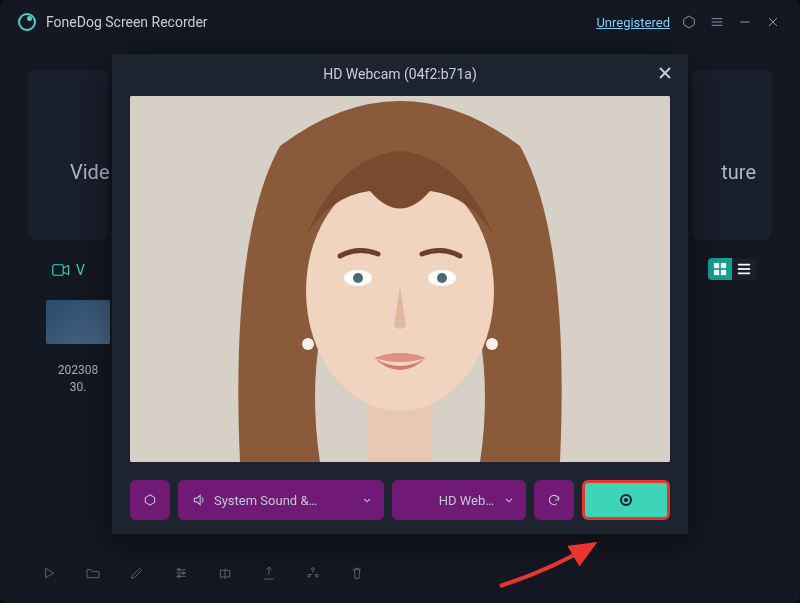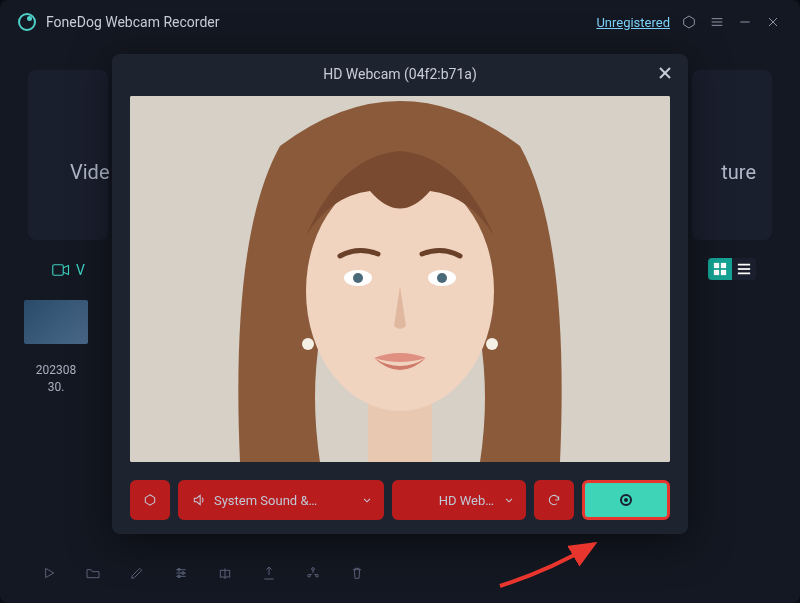--- a/index.html
+++ b/index.html
@@ -25,28 +25,28 @@
   .view-toggle .active{background:#14a394}
   .view-toggle svg{width:14px;height:14px;fill:#fff}
   
   .thumb{position:absolute;width:72px;text-align:center;color:#a8b0c0;font-size:12px;line-height:1.4}
   .thumb .img{width:64px;height:44px;margin:0 auto 18px;background:linear-gradient(135deg,#2a4a6a,#4a6a8a);border-radius:2px}
   
   .bottombar{position:absolute;left:0;right:0;bottom:14px;height:32px;display:flex;align-items:center;gap:26px;padding:0 40px}
   .bb-icon{width:18px;height:18px;display:flex;align-items:center;justify-content:center}
   .bb-icon svg{width:16px;height:16px;stroke:#5a6278;fill:none;stroke-width:1.5}
   
-  .modal{position:absolute;left:112px;top:54px;width:576px;height:480px;background:#1e2330;border-radius:8px;box-shadow:0 8px 40px rgba(0,0,0,.5)}
+  .modal{position:absolute;left:112px;top:54px;width:576px;height:480px;background:#1e2330;border-radius:0;box-shadow:0 8px 40px rgba(0,0,0,.5)}
   .modal-head{height:40px;display:flex;align-items:center;justify-content:center;position:relative}
   .modal-title{color:#c8ced8;font-size:14px}
   .modal-close{position:absolute;right:14px;top:10px;width:18px;height:18px;cursor:pointer;color:#c8ced8}
   .preview{position:absolute;left:18px;top:42px;width:540px;height:366px;background:linear-gradient(180deg,#d8d4cc 0%,#d4ccc0 100%);border-radius:2px;overflow:hidden}
   
   .ctl-row{position:absolute;left:18px;right:18px;bottom:14px;height:40px;display:flex;gap:8px;align-items:stretch}
-  .ctl{background:#b91c1c;border-radius:6px;display:flex;align-items:center;justify-content:center;color:#c0c8d8;font-size:13px}
+  .ctl{background:#701a75;border-radius:6px;display:flex;align-items:center;justify-content:center;color:#c0c8d8;font-size:13px}
   .ctl-gear{width:40px}
   .ctl-drop{flex:0 0 auto;padding:0 10px 0 14px;gap:8px;justify-content:space-between}
   .ctl-drop.audio{width:182px}
   .ctl-drop.cam{width:110px}
   .ctl svg{width:14px;height:14px;stroke:#c0c8d8;fill:none;stroke-width:1.8}
   .ctl-refresh{width:40px}
   .ctl-start{flex:1;background:#3dd4b8;color:#1a1f2e;font-weight:600;gap:8px;border:3px solid #e8352e;box-sizing:border-box}
   .ctl-start .dot{width:12px;height:12px;border:2px solid #1a1f2e;border-radius:50%;position:relative;box-sizing:border-box}
   .ctl-start .dot::after{content:"";position:absolute;width:4px;height:4px;background:#1a1f2e;border-radius:50%;left:2px;top:2px}
   
@@ -55,21 +55,21 @@
   
   .face-svg{position:absolute;inset:0;width:100%;height:100%}
 </style>
 </head>
 <body>
 
 <div class="app">
 
   <div class="titlebar">
     <div class="logo"></div>
-    <div class="app-title">FoneDog Webcam Recorder</div>
+    <div class="app-title">FoneDog Screen Recorder</div>
     <div class="spacer"></div>
     <a class="unreg">Unregistered</a>
     <div class="tb-icon">
       <svg viewBox="0 0 24 24">
           <polygon points="12,3 20,8 20,16 12,21 4,16 4,8"></polygon>
         </svg>
     </div>
     <div class="tb-icon">
       <svg viewBox="0 0 24 24">
           <line x1="4" y1="7" x2="20" y2="7"></line>
@@ -114,21 +114,21 @@
     </div>
     <div>
       <svg viewBox="0 0 16 16">
           <rect x="1" y="2" width="14" height="2"></rect>
           <rect x="1" y="7" width="14" height="2"></rect>
           <rect x="1" y="12" width="14" height="2"></rect>
         </svg>
     </div>
   </div>
 
-  <div class="thumb" style="left:20px;top:300px">
+  <div class="thumb" style="left:42px;top:300px">
     <div class="img"></div>
     <div>202308</div>
     <div>30.</div>
   </div>
 
   <div class="bottombar">
     <div class="bb-icon">
         <svg viewBox="0 0 24 24">
           <polygon points="7,5 19,12 7,19"></polygon>
         </svg>

